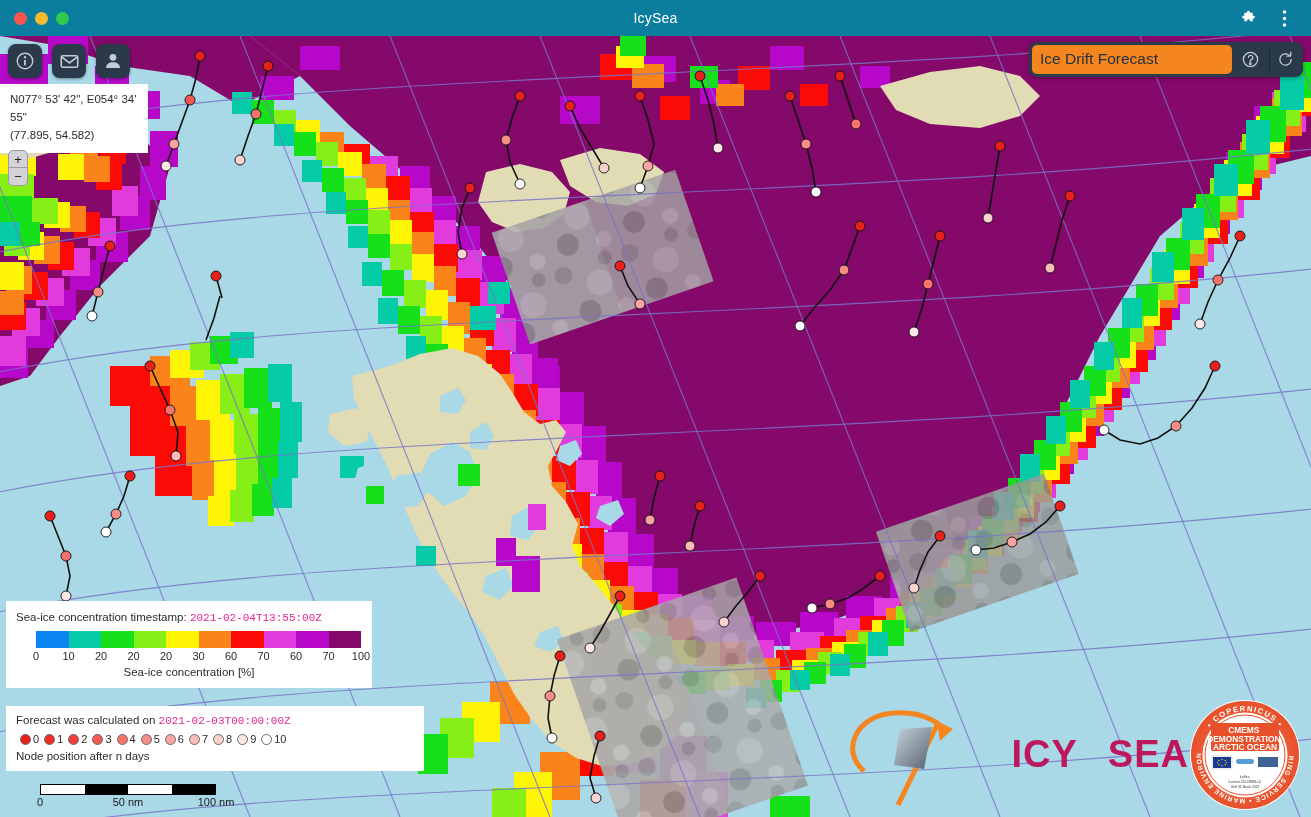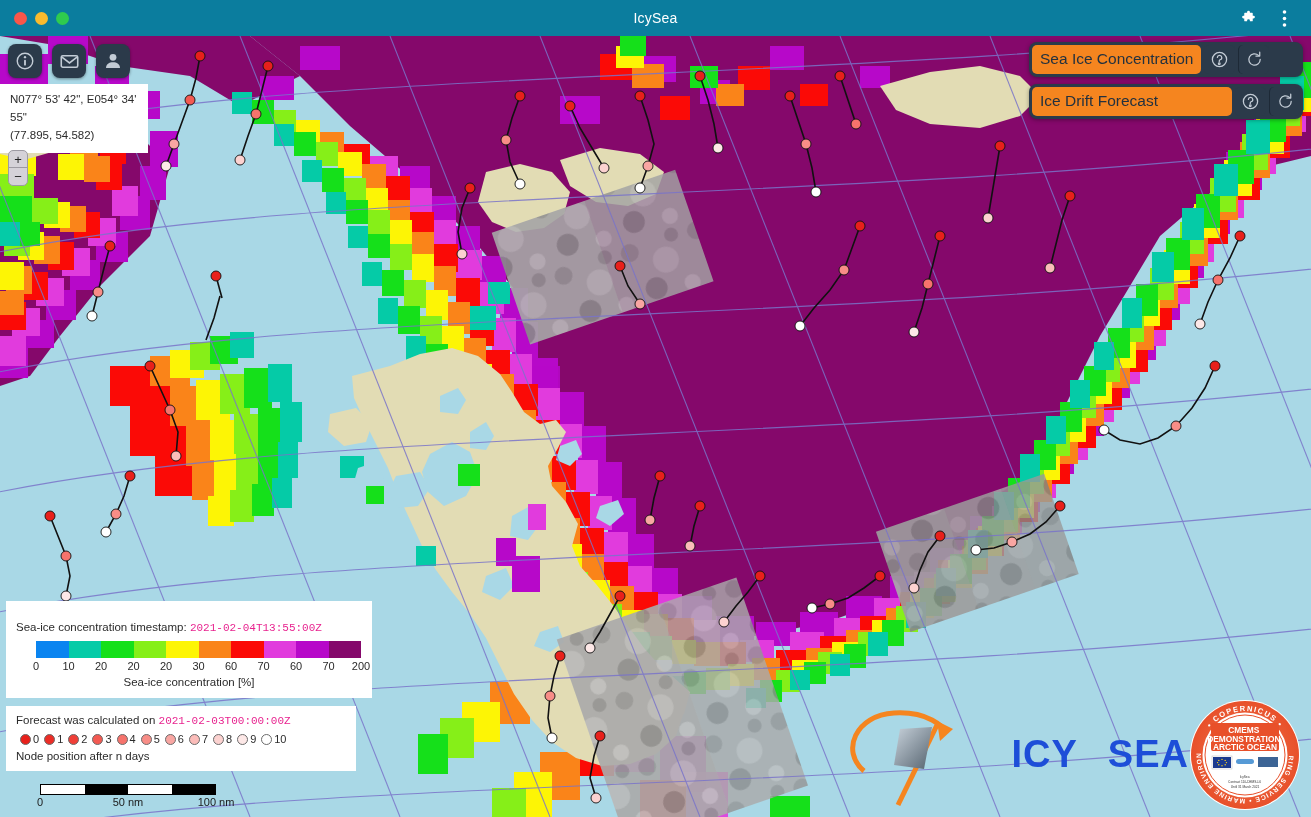--- a/index.html
+++ b/index.html
@@ -72,34 +72,34 @@
   }
   .layer-name.wide { width: 200px; }
   .layer-icon { width: 31px; border-radius: 5px; background: #2b3a4a;
     display: flex; align-items: center; justify-content: center; cursor: pointer; }
   .layer-icon + .layer-icon { border-left: 1px solid #1d2936; }
   .layer-icon svg { stroke: #c3ccd6; fill: none; stroke-width: 1.6; }
 
   
   .legend-cb {
     position: absolute; left: 6px; top: 601px; width: 366px; z-index: 42;
-    background: #fff; padding: 20px 10px 10px 10px;
+    background: #fff; padding: 10px 10px 10px 10px;
   }
   .legend-title { font-size: 11.5px; color: #2b2b2b; white-space: nowrap; }
   .legend-ts { color: #e8238f; font-family: "Liberation Mono", monospace; font-size: 11px; }
   .cbar { display: flex; height: 17px; margin: 7px 0 2px 20px; width: 325px; }
   .cbar span { flex: 1; }
   .cb-ticks { display: flex; margin-left: 20px; width: 325px; position: relative; height: 14px; }
   .cb-ticks span { position: absolute; transform: translateX(-50%);
     font-size: 11px; color: #2b2b2b; }
   .cb-xlabel { text-align: center; font-size: 11.5px; color: #2b2b2b; margin-top: 2px; }
 
   
   .legend-fc {
-    position: absolute; left: 6px; top: 706px; width: 350px; z-index: 42;
+    position: absolute; left: 6px; top: 706px; width: 418px; z-index: 42;
     background: #fff; padding: 8px 10px 9px 10px;
   }
   .fc-dots { display: flex; gap: 5px; margin: 6px 0 5px 4px; align-items: center; }
   .fc-item { display: flex; align-items: center; gap: 2px; }
   .fc-dot { width: 11px; height: 11px; border-radius: 50%; border: 1px solid #6b6b6b; }
   .fc-num { font-size: 11px; color: #2b2b2b; }
   .fc-foot { font-size: 11.5px; color: #2b2b2b; }
 
   
   .scalebar { position: absolute; left: 8px; top: 784px; z-index: 42; width: 220px; }
@@ -108,21 +108,21 @@
   .sb-bar span:nth-child(odd) { background: #fff; }
   .sb-bar span:nth-child(even) { background: #000; }
   .sb-ticks { position: relative; height: 14px; margin-left: 32px; width: 176px; }
   .sb-ticks span { position: absolute; transform: translateX(-50%); font-size: 11px;
     color: #1a1a1a; top: 1px; white-space: nowrap; }
 
   
   .brand { position: absolute; right: 122px; bottom: 8px; z-index: 41;
     display: flex; align-items: center; }
   .brand-text { font-size: 38px; font-weight: bold; letter-spacing: 1px;
-    color: #1d4ed8; display: flex; align-items: center; }
+    color: #be185d; display: flex; align-items: center; }
   .badge { position: absolute; right: 10px; bottom: 6px; width: 112px; height: 112px; z-index: 41; }
 </style>
 </head>
 <body>
 
 <div id="app">
 
   <div class="map">
     <svg width="1311" height="781" viewBox="0 0 1311 781">
       <defs>
@@ -810,36 +810,20 @@
     <div>(77.895, 54.582)</div>
   </div>
 
   <div class="zoomctl">
     <div>+</div>
     <div>−</div>
   </div>
 
   <div class="layers">
 
-    <div class="layer-row">
-      <div class="layer-name">Sea Ice Concentration</div>
-      <div class="layer-icon">
-        <svg width="19" height="19" viewBox="0 0 24 24">
-          <circle cx="12" cy="12" r="9"></circle>
-          <path d="M9.3 9.3a2.8 2.8 0 1 1 3.4 3c-.7.3-1 .9-1 1.7v.4" stroke-linecap="round"></path>
-          <circle cx="11.7" cy="17.4" r="1.05" class="filled"></circle>
-        </svg>
-      </div>
-      <div class="layer-icon">
-        <svg width="19" height="19" viewBox="0 0 24 24">
-          <path d="M19.2 12a7.2 7.2 0 1 1-2.2-5.2" stroke-linecap="round"></path>
-          <path d="M18.6 2.8 L18.6 7.6 L13.8 7.6" stroke-linecap="round" stroke-linejoin="round"></path>
-        </svg>
-      </div>
-    </div>
 
     <div class="layer-row">
       <div class="layer-name wide">Ice Drift Forecast</div>
       <div class="layer-icon">
         <svg width="19" height="19" viewBox="0 0 24 24">
           <circle cx="12" cy="12" r="9"></circle>
           <path d="M9.3 9.3a2.8 2.8 0 1 1 3.4 3c-.7.3-1 .9-1 1.7v.4" stroke-linecap="round"></path>
           <circle cx="11.7" cy="17.4" r="1.05" class="filled"></circle>
         </svg>
       </div>
@@ -874,21 +858,21 @@
       <span style="left:0%">0</span>
       <span style="left:10%">10</span>
       <span style="left:20%">20</span>
       <span style="left:30%">20</span>
       <span style="left:40%">20</span>
       <span style="left:50%">30</span>
       <span style="left:60%">60</span>
       <span style="left:70%">70</span>
       <span style="left:80%">60</span>
       <span style="left:90%">70</span>
-      <span style="left:100%">200</span>
+      <span style="left:100%">100</span>
     </div>
     <div class="cb-xlabel">Sea-ice concentration [%]</div>
   </div>
 
   <div class="legend-fc">
     <div class="legend-title">
       <span>Forecast was calculated on</span>
       <span class="legend-ts">2021-02-03T00:00:00Z</span>
     </div>
     <div class="fc-dots">

